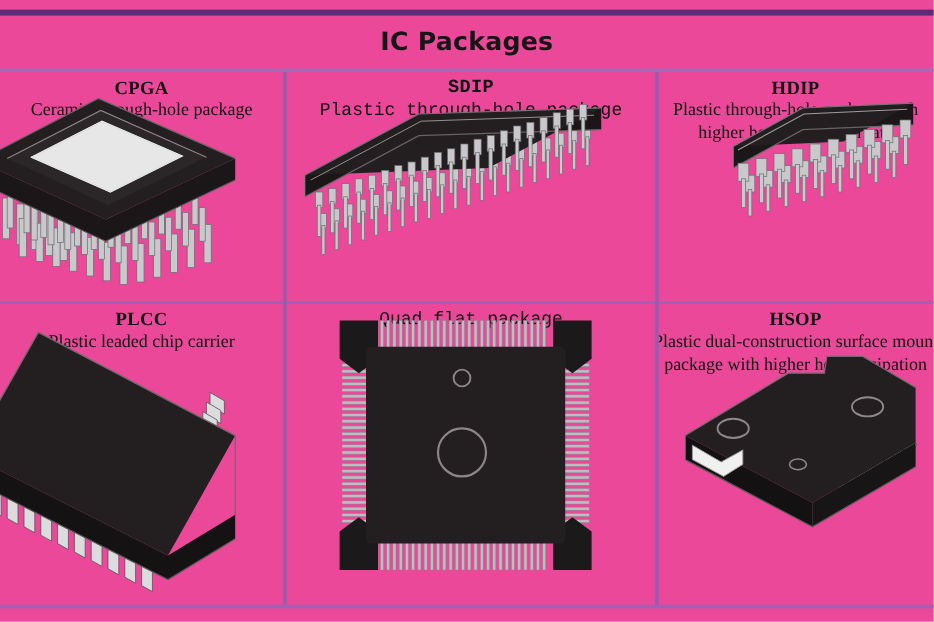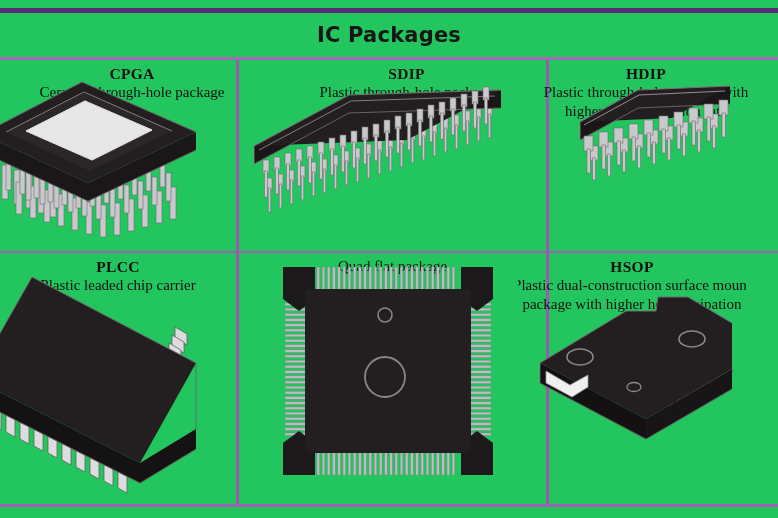--- a/index.html
+++ b/index.html
@@ -1,52 +1,52 @@
 <!DOCTYPE html>
 <html><head>
 <meta charset="utf-8">
 <style>
   html,body{margin:0;padding:0;background:#ffffff;}
   body{
     width:778px;height:518px;overflow:hidden;
     font-family:"Liberation Serif", serif;
     color:#111;
   }
-  .page{position:relative;width:778px;height:518px;background:#22c55e;}
+  .page{position:relative;width:778px;height:518px;background:#ec4899;}
 
   
   .rule{position:absolute;background:#8f4fa0;}
   .rule-top{left:0;top:8px;width:778px;height:5px;background:#5b2d78;}
   .rule-title-bottom{left:0;top:57px;width:778px;height:3px;background:#a568b6;}
   .rule-mid{left:0;top:251px;width:778px;height:2px;background:#a060b4;}
   .rule-bottom{left:0;top:504px;width:778px;height:3px;background:#a060b4;}
   .rule-v1{left:236px;top:60px;width:3px;height:444px;background:#9b5bad;}
   .rule-v2{left:546px;top:60px;width:3px;height:444px;background:#9b5bad;}
 
   
   .title{
     position:absolute;left:0;top:14px;width:778px;height:42px;
     display:flex;align-items:center;justify-content:center;
     font-family:"DejaVu Sans", sans-serif;
     font-weight:bold;font-size:21px;letter-spacing:.2px;color:#161616;
   }
 
   
   .cell{position:absolute;overflow:hidden;}
-  .c-r1{top:60px;height:191px;padding-left:28px;}
+  .c-r1{top:60px;height:191px;}
   .c-r2{top:253px;height:251px;}
   .c-c1{left:0;width:236px;}
   .c-c2{left:239px;width:307px;}
-  .c-c3{left:518px;width:228px;text-decoration:underline;}
+  .c-c3{left:549px;width:228px;text-decoration:underline;}
 
   .cap{
     position:absolute;left:50%;transform:translateX(-50%);
     top:4px;width:320px;text-align:center;white-space:nowrap;
   }
-  .c-c2 .cap{width:300px;}
+  .c-c2 .cap{width:300px;font-family:Liberation Mono, monospace;}
   .abbr{font-weight:bold;font-size:15.5px;letter-spacing:.3px;line-height:19px;}
   .desc{font-size:15px;line-height:19px;}
 
   .art{position:absolute;left:0;top:0;width:100%;height:100%;}
   .art svg{display:block;}
 </style>
 </head>
 <body>
 
 <div class="page">

